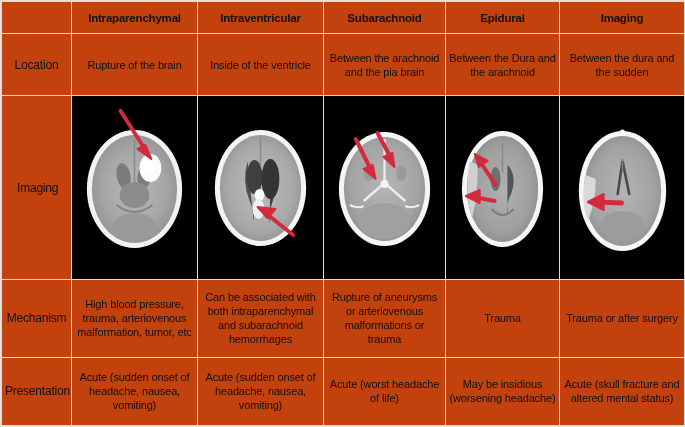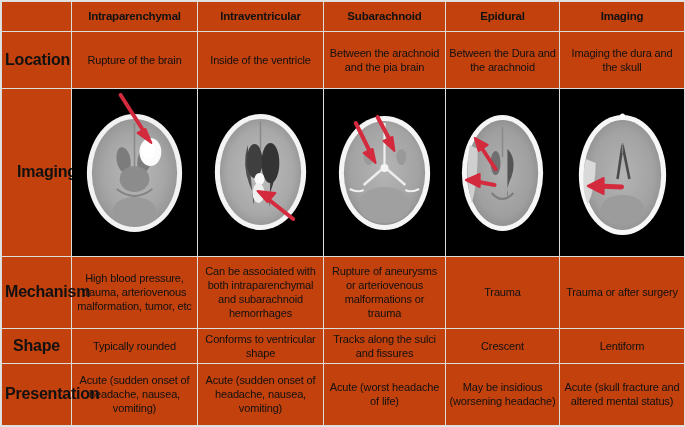--- a/index.html
+++ b/index.html
@@ -45,22 +45,22 @@
 
   .hdr-cell {
     font-weight: bold;
     font-size: 11.5px;
     letter-spacing: -0.2px;
     height: 28px;
   }
   .hdr-blank { border-right: 1px solid #dcdcdc; }
 
   .row-label {
-    font-weight: bold;
-    font-size: 16px;
+    font-weight: normal;
+    font-size: 12px;
     letter-spacing: -0.2px;
   }
   .txt {
     font-size: 11px;
     line-height: 14px;
     letter-spacing: -0.15px;
   }
   tr.r-location td { height: 54px; }
   tr.r-imaging td { height: 158px; padding: 0; }
   tr.r-mechanism td { height: 68px; }
@@ -110,21 +110,21 @@
     <td class="hdr-cell">Epidural</td>
     <td class="hdr-cell">Imaging</td>
   </tr>
 
   <tr class="r-location">
     <td class="row-label">Location</td>
     <td class="txt">Rupture of the brain</td>
     <td class="txt">Inside of the ventricle</td>
     <td class="txt">Between the arachnoid and the pia brain</td>
     <td class="txt">Between the Dura and the arachnoid</td>
-    <td class="txt">Imaging the dura and the skull</td>
+    <td class="txt">Between the dura and the sudden</td>
   </tr>
 
   <tr class="r-imaging">
     <td class="row-label" style="padding:2px 15px;">Imaging</td>
 
     <td class="scan first">
       <div class="scan-wrap">
         <svg viewBox="0 0 126 158" preserveAspectRatio="none">
           <defs>
             <radialGradient id="brainA" cx="50%" cy="50%" r="58%">
@@ -273,28 +273,20 @@
   <tr class="r-mechanism">
     <td class="row-label">Mechanism</td>
     <td class="txt">High blood pressure, trauma, arteriovenous malformation, tumor, etc</td>
     <td class="txt">Can be associated with both intraparenchymal and subarachnoid hemorrhages</td>
     <td class="txt">Rupture of aneurysms or arteriovenous malformations or trauma</td>
     <td class="txt">Trauma</td>
     <td class="txt">Trauma or after surgery</td>
   </tr>
 
 
-  <tr class="r-shape">
-    <td class="row-label">Shape</td>
-    <td class="txt">Typically rounded</td>
-    <td class="txt">Conforms to ventricular shape</td>
-    <td class="txt">Tracks along the sulci and fissures</td>
-    <td class="txt">Crescent</td>
-    <td class="txt">Lentiform</td>
-  </tr>
 
   <tr class="r-presentation">
     <td class="row-label">Presentation</td>
     <td class="txt">Acute (sudden onset of headache, nausea, vomiting)</td>
     <td class="txt">Acute (sudden onset of headache, nausea, vomiting)</td>
     <td class="txt">Acute (worst headache of life)</td>
     <td class="txt">May be insidious (worsening headache)</td>
     <td class="txt">Acute (skull fracture and altered mental status)</td>
   </tr>
 

